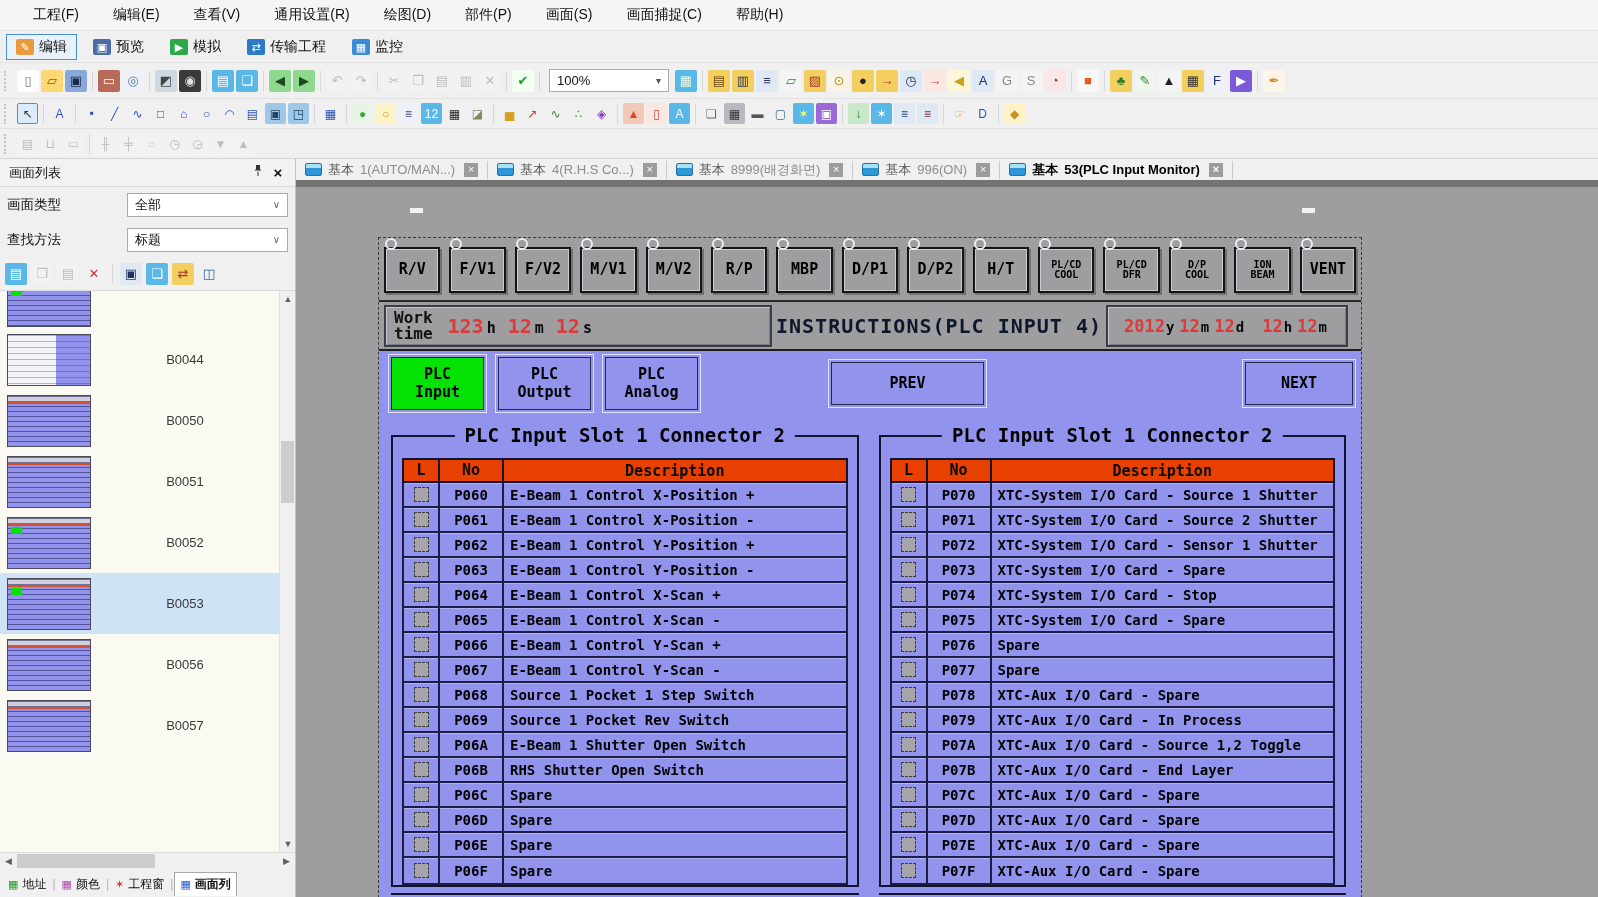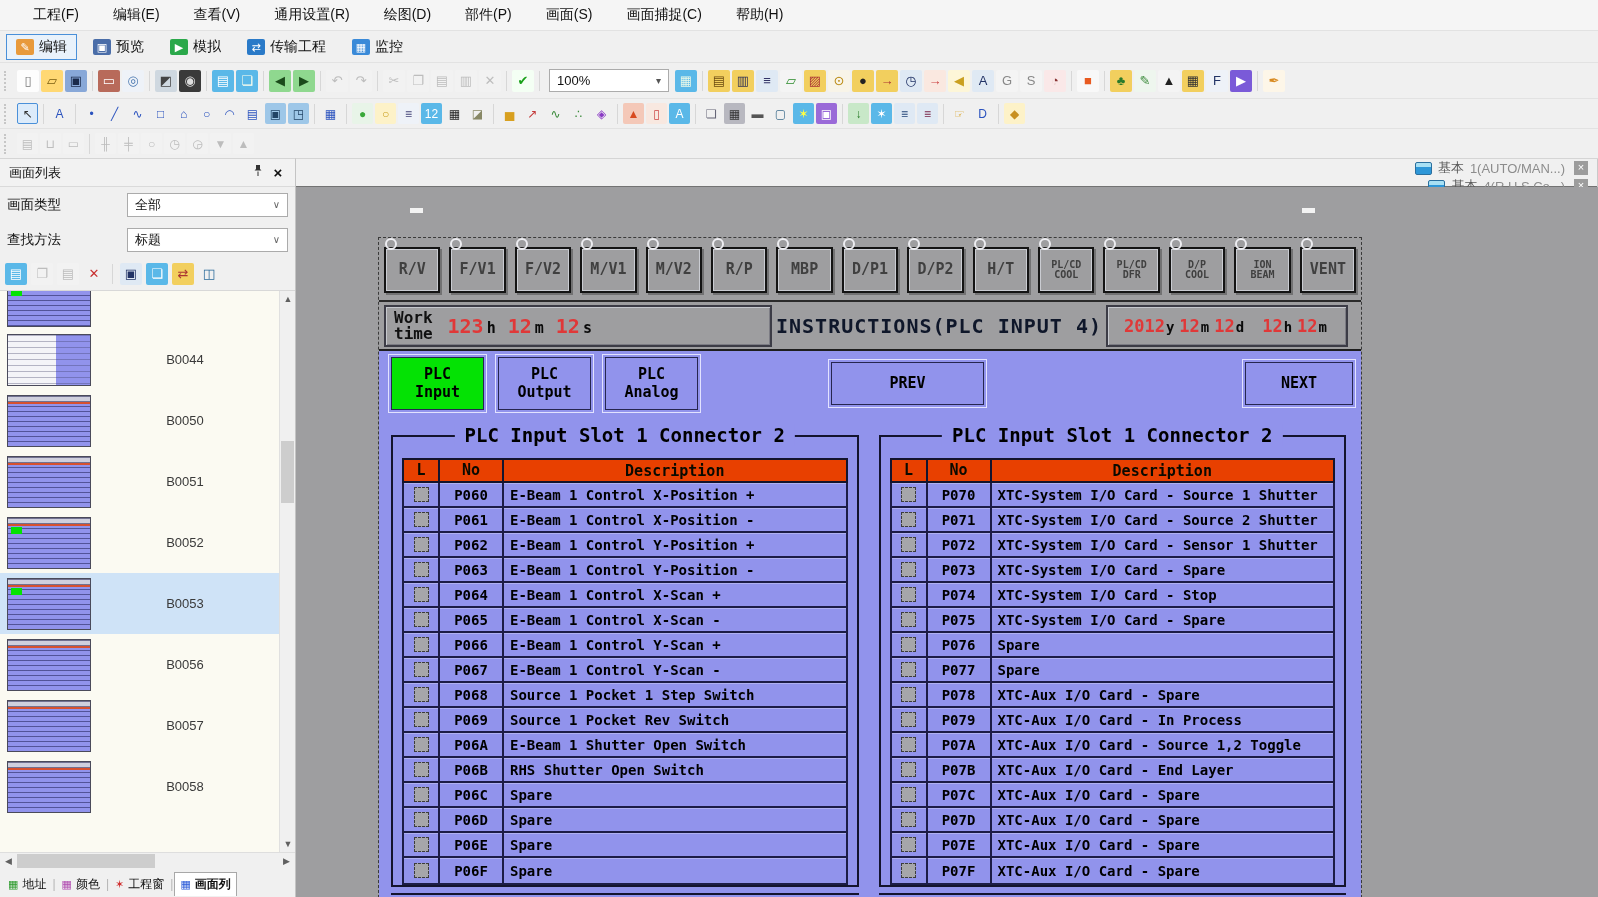--- a/index.html
+++ b/index.html
@@ -64,36 +64,36 @@
   .hs-btn{ position:absolute; top:0; width:17px; height:16px; color:#606060; font-size:9px; text-align:center; line-height:16px; }
   .hs-left{ left:0; } .hs-right{ right:0; }
   .hs-thumb{ position:absolute; left:17px; top:1px; height:14px; width:138px; background:#cdcdcd; }
   .dock-tabs{ height:28px; display:flex; align-items:center; padding:2px 3px 0; gap:1px; background:#f0f0f0; font-size:12px; }
   .dtab{ display:flex; align-items:center; gap:4px; padding:3px 5px; white-space:nowrap; }
   .dtab.active{ background:#fff; border:1px solid #a8a8a8; border-bottom:none; font-weight:bold; }
   .dic{ font-size:11px; }
   .dsep{ color:#b5b5b5; }
   
   #main{ position:absolute; left:296px; top:158px; right:0; bottom:0; border-top:1px solid #d5d5d5; }
-  #tabbar{ height:28px; display:flex; align-items:flex-end; background:#f0f0f0; border-bottom:1px solid #737373;flex-direction:column; }
+  #tabbar{ height:28px; display:flex; align-items:center; background:#f0f0f0; border-bottom:7px solid #737373; }
   .tab{ display:flex; align-items:center; gap:6px; padding:0 9px; border-right:1px solid #c9c9c9; font-size:13px; color:#8c8c8c; white-space:nowrap; }
   .tab .pfx{ color:#5a5a5a; }
   .tab.active{ color:#000; font-weight:bold; }
   .tab.active .pfx{ color:#000; }
   .tab-icon{ width:17px; height:13px; border:1px solid #2a6f9e; border-radius:2px; background:linear-gradient(180deg,#a8e0f4 0 4px,#2e97d8 4px); flex:none; }
   .tab-close{ width:14px; height:14px; background:#9c9c9c; color:#fff; font-size:11px; line-height:13px; text-align:center; margin-left:3px; }
   #canvas{ position:absolute; top:28px; left:0; right:0; bottom:0; background:var(--canvas-gray); overflow:hidden; }
   .handle{ position:absolute; width:13px; height:5px; background:#f3f3f3; top:21px; }
   .h1{ left:114px; } .h2{ left:1006px; }
   
   #design{ position:absolute; left:82px; top:50px; width:984px; height:661px; background:var(--canvas-gray);
     border:1px dashed #3a3a3a; border-bottom:none; }
   #btnrow{ position:absolute; top:9px; left:5px; right:5px; height:46px; display:flex; gap:9px; }
   .tbtn{ flex:1; background:var(--canvas-gray); border:2px solid #141414; box-shadow: inset 0 0 0 1px #caccd2, 2px 2px 0 rgba(60,60,60,.45);
-    display:flex; align-items:center; justify-content:center; text-align:center; font:bold 15px var(--mono); white-space:pre-line; line-height:1.05; position:relative; color:#404040; }
+    display:flex; align-items:center; justify-content:center; text-align:center; font:bold 15px var(--mono); white-space:pre-line; line-height:1.05; position:relative; color:#000000; }
   .tbtn.small{ font-size:10px; }
   .tbtn::before{ content:""; position:absolute; top:-11px; left:-1px; width:8px; height:8px; border:2px solid #ededf1; border-radius:50%; }
   .wtrow{ position:absolute; top:62px; left:0; right:0; height:49px; border-top:2px solid #2a2a2a; display:flex; align-items:center; }
   .wtpanel{ width:388px; height:42px; margin-left:5px; border:2px solid #3c3c46; box-shadow: inset 1px 1px 0 #c6c8ce, inset -1px -1px 0 #7c7c84; display:flex; align-items:center; }
   .wt-label{ font:bold 16px var(--mono); line-height:.95; white-space:pre-line; margin:0 12px 0 8px; }
   .segwrap{ display:flex; align-items:baseline; }
   .seg-num{ color:var(--value-red); font:bold 20px var(--mono); margin:0 3px; }
   .seg-unit{ color:#0a0a0a; font:bold 15px var(--mono); margin-right:9px; }
   .dtpanel{ width:242px; height:42px; margin-right:13px; border:2px solid #3c3c46; box-shadow: inset 1px 1px 0 #c6c8ce, inset -1px -1px 0 #7c7c84; display:flex; align-items:center; justify-content:center; }
   .dtpanel .seg-num{ font-size:17px; margin:0 1px; }
@@ -370,24 +370,20 @@
           <span class="slabel">B0053</span>
         </div>
         <div class="srow">
           <span class="thumb"></span>
           <span class="slabel">B0056</span>
         </div>
         <div class="srow">
           <span class="thumb"></span>
           <span class="slabel">B0057</span>
         </div>
-        <div class="srow">
-          <span class="thumb"></span>
-          <span class="slabel">B0058</span>
-        </div>
       </div>
     <div class="hscroll">
       <span class="hs-btn hs-left">◀</span>
       <span class="hs-thumb"></span>
       <span class="hs-btn hs-right">▶</span>
     </div>
     <div id="docktabs" class="dock-tabs">
         <div class="dtab">
           <span class="dic" style="color: rgb(42, 154, 42);">▦</span>
           <span>地址</span>

